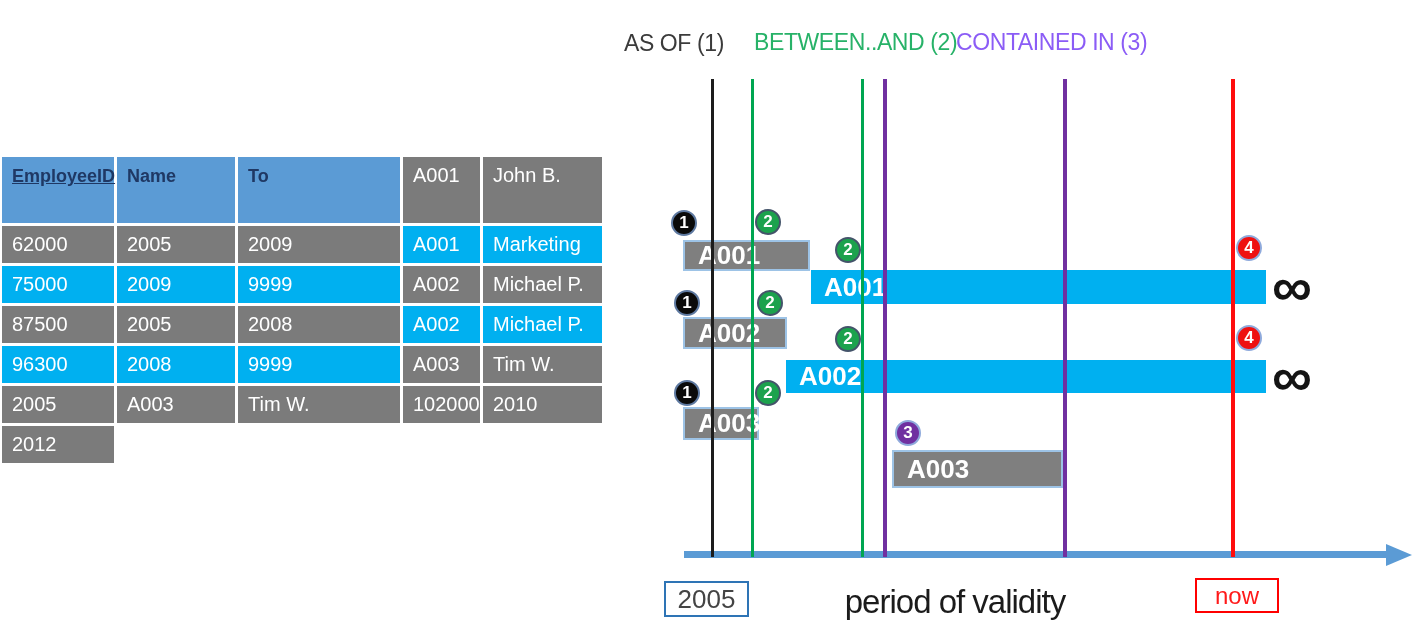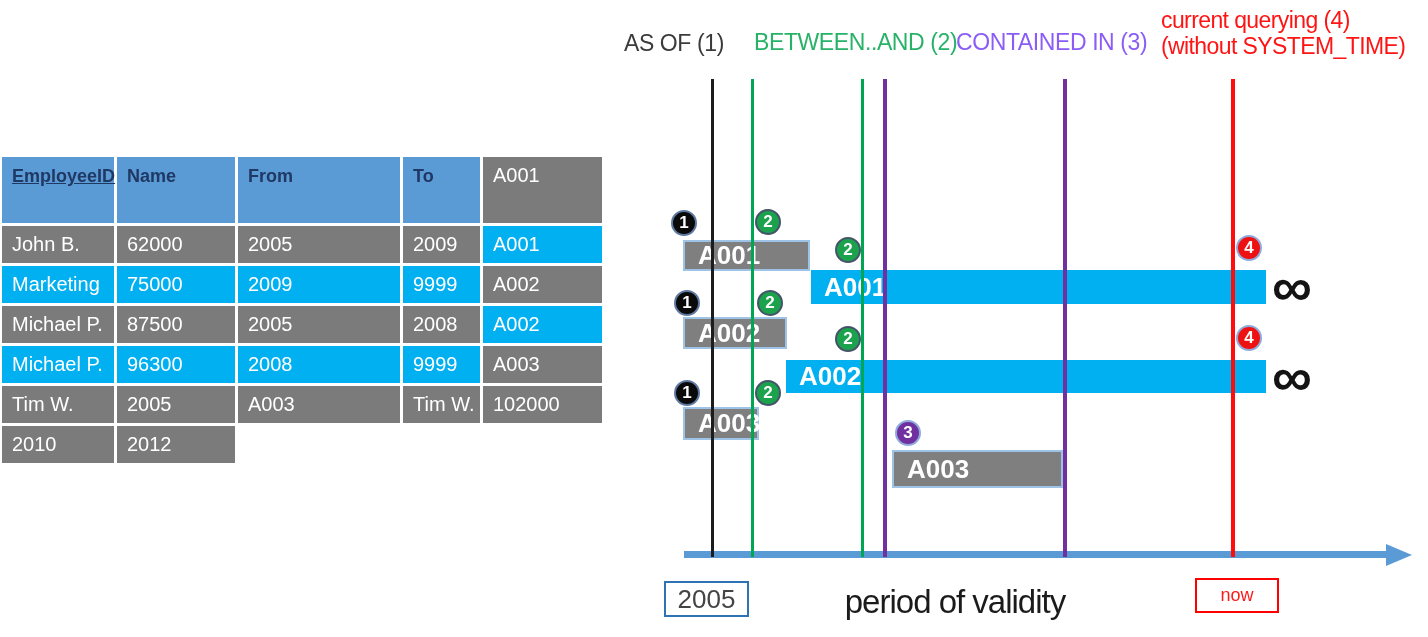--- a/index.html
+++ b/index.html
@@ -65,31 +65,30 @@
   .axis-head{position:absolute;left:1386px;top:544px;width:0;height:0;z-index:1;
              border-left:26px solid #5B9BD5;border-top:11px solid transparent;
              border-bottom:11px solid transparent;}
   .year-box{position:absolute;left:664px;top:581px;width:85px;height:36px;
             border:2px solid #2E74B5;box-sizing:border-box;color:#444;
             font-size:26px;text-align:center;line-height:32px;}
   .period-lbl{position:absolute;left:830px;top:583px;width:250px;text-align:center;
               font-size:33px;letter-spacing:-1px;color:#1b1b1b;white-space:nowrap;}
   .now-box{position:absolute;left:1195px;top:578px;width:84px;height:35px;
            border:2px solid #FF0000;box-sizing:border-box;color:#FF1A1A;
-           font-size:18px;text-align:center;line-height:31px;}
+           font-size:24px;text-align:center;line-height:31px;}
 </style>
 </head>
 <body>
 
 <div id="stage">
 
   <div class="emp-table">
     <div class="th u">EmployeeID</div>
     <div class="th">Name</div>
-    <div class="th">From</div>
     <div class="th">To</div>
 
     <div class="td row-gray">A001</div>
     <div class="td row-gray">John  B.</div>
     <div class="td row-gray">62000</div>
     <div class="td row-gray">2005</div>
     <div class="td row-gray">2009</div>
 
     <div class="td row-cyan">A001</div>
     <div class="td row-cyan">Marketing</div>
@@ -116,24 +115,20 @@
     <div class="td row-gray">A003</div>
     <div class="td row-gray">Tim W.</div>
     <div class="td row-gray">102000</div>
     <div class="td row-gray">2010</div>
     <div class="td row-gray">2012</div>
   </div>
 
   <div class="legend lg-asof">AS OF (1)</div>
   <div class="legend lg-between">BETWEEN..AND (2)</div>
   <div class="legend lg-contained">CONTAINED IN (3)</div>
-  <div class="legend lg-current">
-    <div>current querying (4)</div>
-    <div>(without SYSTEM_TIME)</div>
-  </div>
 
   <div class="bar bar-gray b-a001h">A001</div>
   <div class="bar bar-cyan b-a001c">A001</div>
   <div class="bar bar-gray b-a002h">A002</div>
   <div class="bar bar-cyan b-a002c">A002</div>
   <div class="bar bar-gray b-a003h1">A003</div>
   <div class="bar bar-gray b-a003h2">A003</div>
 
   <div class="vline vl-black"></div>
   <div class="vline vl-green1"></div>

